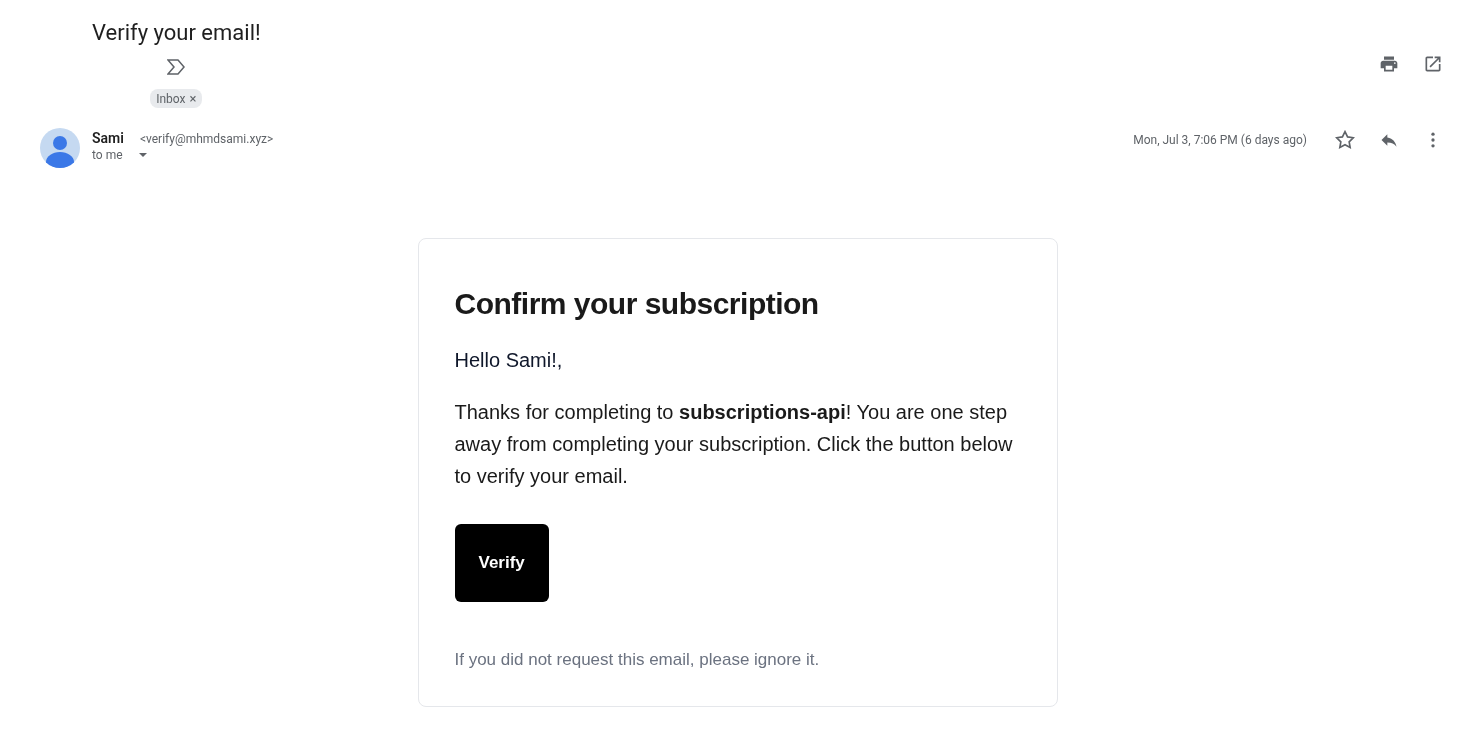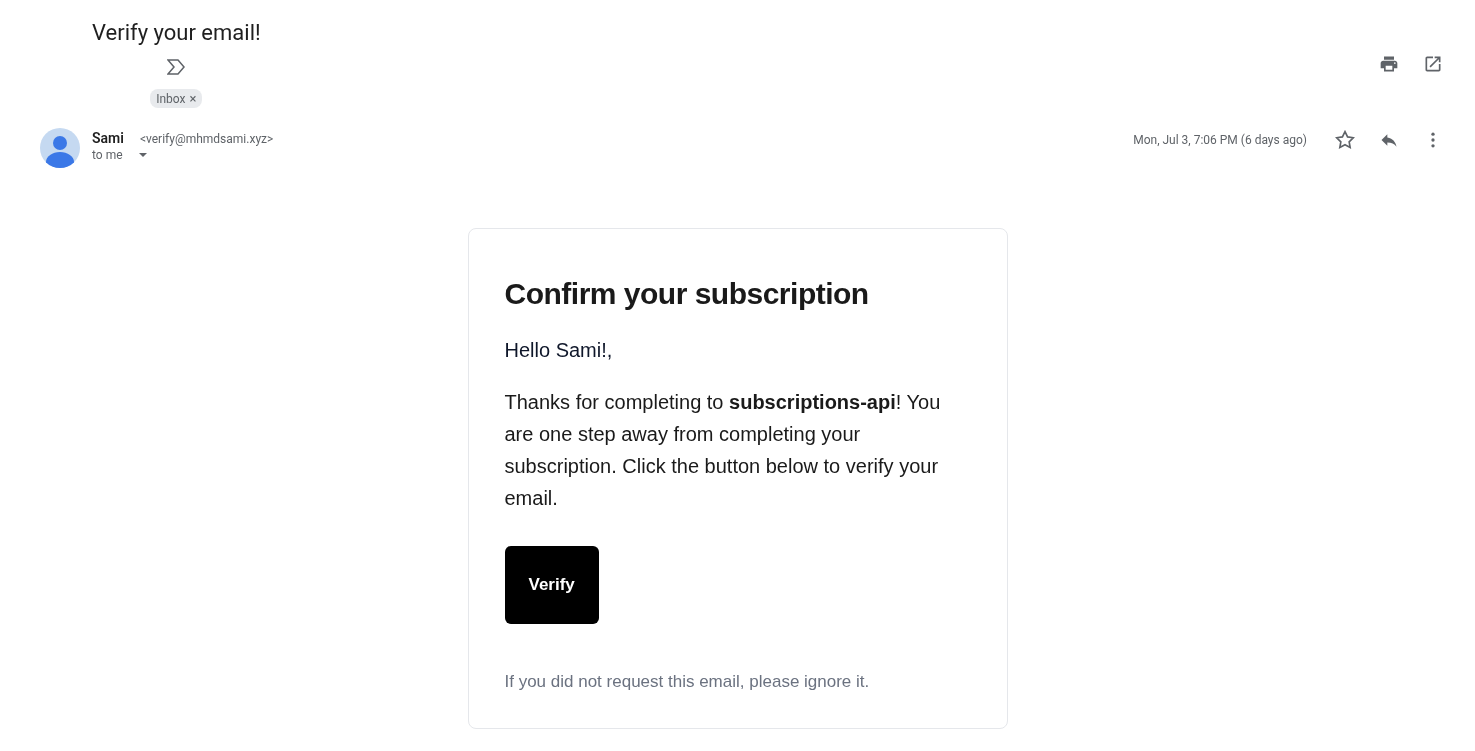--- a/index.html
+++ b/index.html
@@ -155,25 +155,26 @@
       font-size: 12px;
       color: #5f6368;
       margin-right: 4px;
     }
     .email-body-wrap {
       display: flex;
       justify-content: center;
       margin-top: 60px;
     }
     .email-card {
-      width: 540px;
+      width: 640px;
       border: 1px solid #e5e7eb;
       border-radius: 8px;
       padding: 48px 36px 36px 36px;
       font-family: -apple-system, BlinkMacSystemFont, 'Segoe UI', sans-serif;
+      margin-top: 10px;
     }
     .card-title {
       font-size: 30px;
       font-weight: 700;
       color: #1a1a1a;
       margin-bottom: 28px;
       letter-spacing: -0.5px;
     }
     .greeting {
       font-size: 20px;

